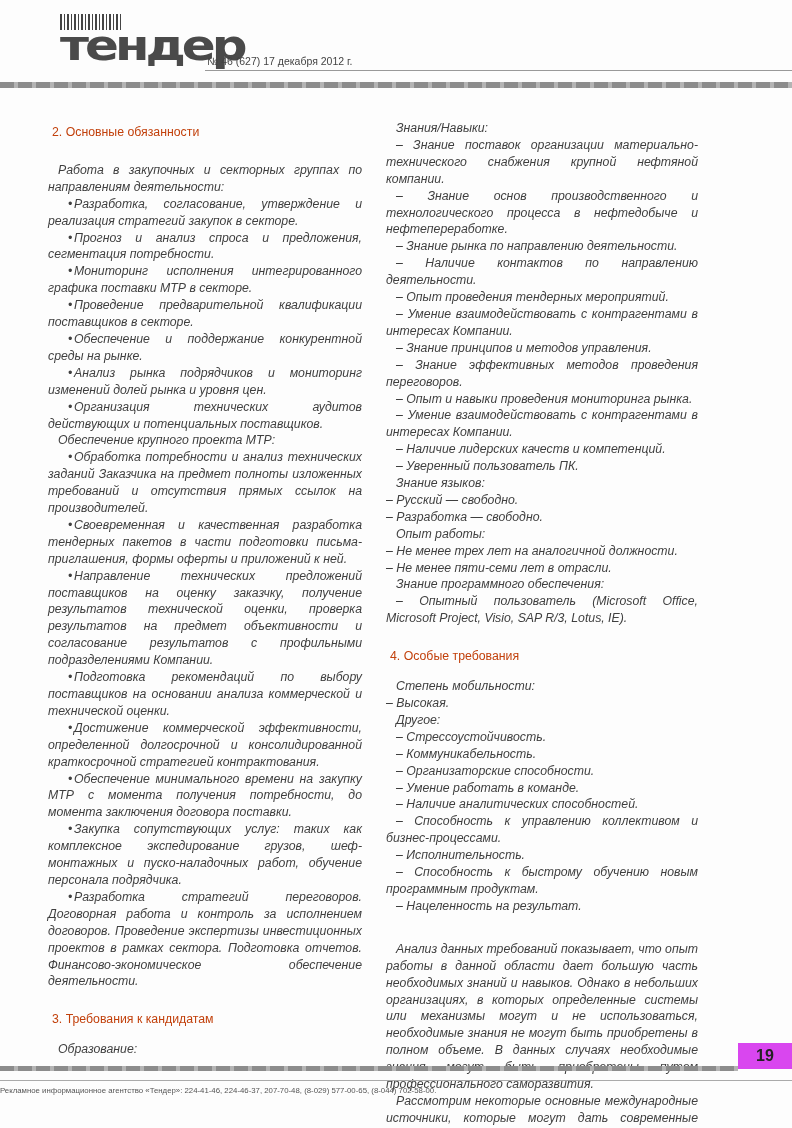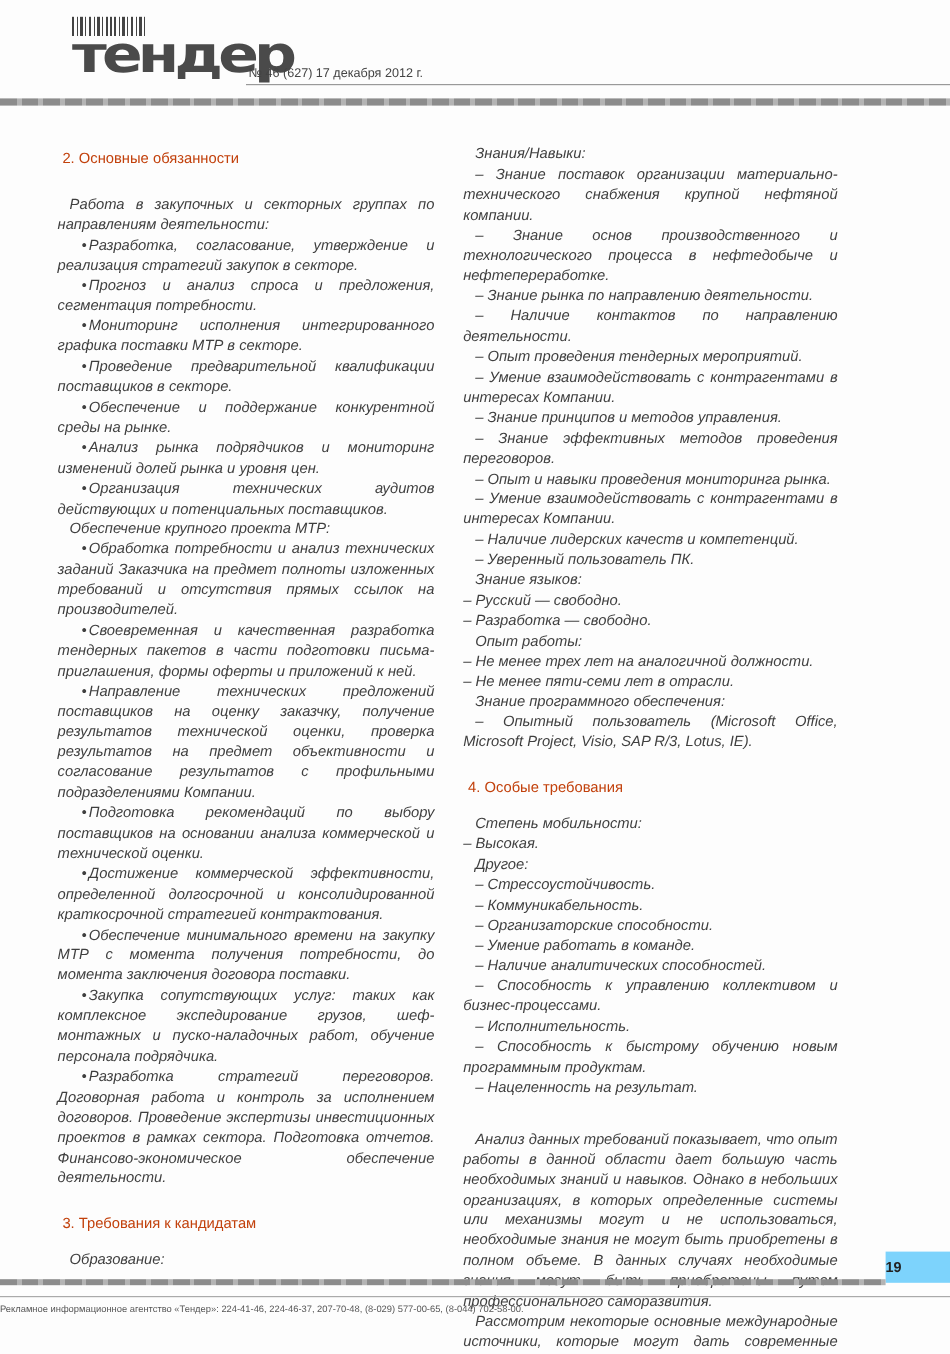--- a/index.html
+++ b/index.html
@@ -19,21 +19,21 @@
   .col { position: absolute; top: 120px; font-size: 12.3px; line-height: 16.9px; text-align: justify; color: #3f3f3f; }
   .col-left { left: 48px; width: 314px; }
   .col-right { left: 386px; width: 312px; }
   .col p { margin: 0; text-indent: 10px; font-style: italic; }
   .col p.noind { text-indent: 0; }
   .col h3 { margin: 4px; font-size: 12.3px; font-weight: normal; color: #c2410c; line-height: 16.9px; }
   .gap { height: 9px; }
   .gap-lg { height: 17px; }
   .bullet::before { content: "•"; display: inline-block; width: 16px; }
   .page-num { position: absolute; left: 738px; top: 1043px; width: 54px; height: 26px;
-    background: #7dd3fc; color: #222; font-weight: bold; font-size: 12px; line-height: 26px; }
+    background: #d946ef; color: #222; font-weight: bold; font-size: 16px; text-align: center; line-height: 26px; }
   .band-bottom { position: absolute; left: 0; right: 54px; top: 1066px; height: 5px;
     background: repeating-linear-gradient(90deg, #8c8c8c 0 14px, #b4b4b4 14px 18px); }
   .foot-rule { position: absolute; left: 0; right: 0; top: 1080px; border-top: 1px solid #aaa; }
   .footer { position: absolute; left: 0; right: 0; top: 1086px; text-align: left; font-size: 7.8px; color: #555; }
 </style>
 </head>
 <body>
 
 <div class="masthead">
   <div class="barcode"></div>

